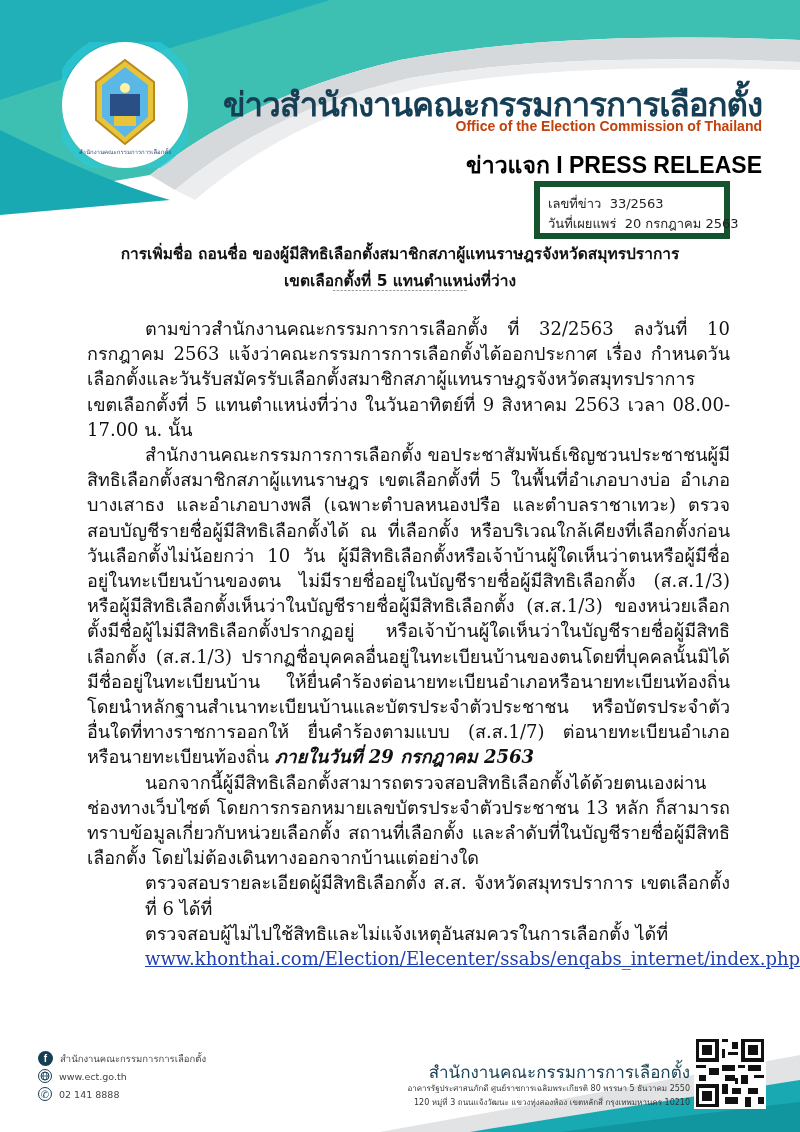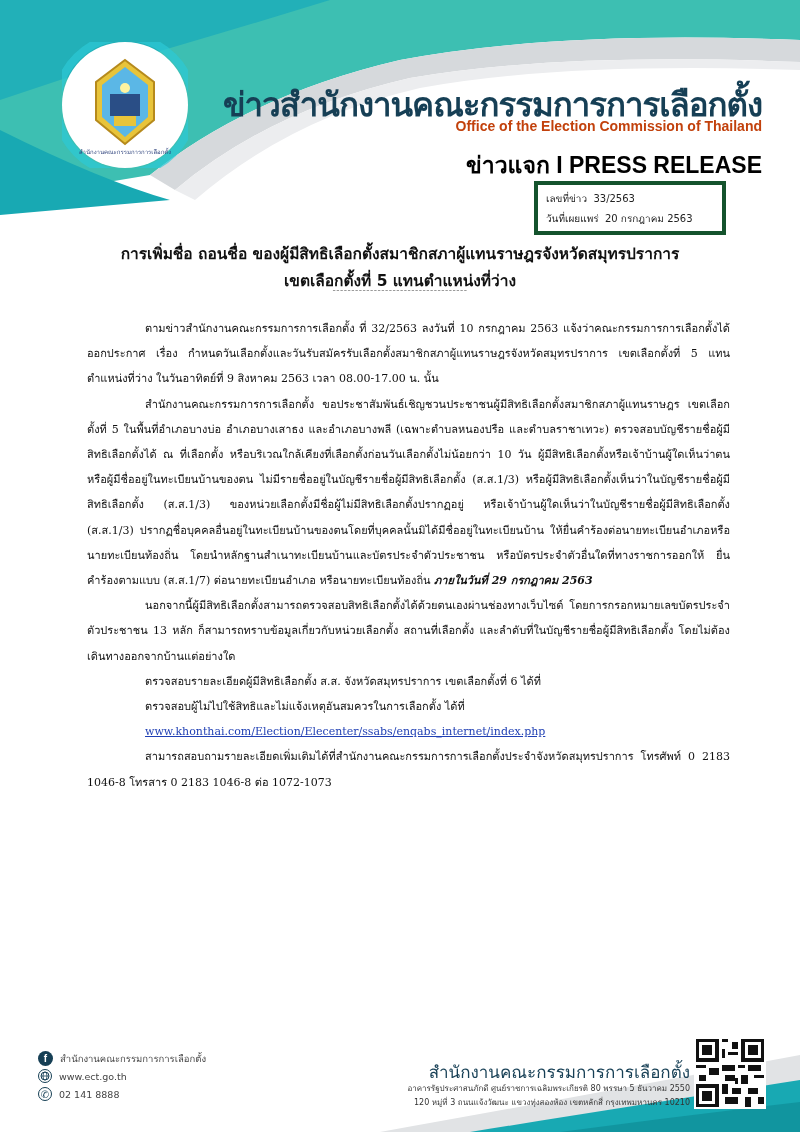--- a/index.html
+++ b/index.html
@@ -4,25 +4,25 @@
 <style>
   html, body { margin:0; padding:0; }
   body { width:800px; height:1132px; position:relative; overflow:hidden; background:#ffffff; font-family:"DejaVu Sans", sans-serif; color:#111; }
   .header-bg { position:absolute; left:0; top:0; width:800px; height:240px; }
   .header-bg svg { display:block; }
   .logo-wrap { position:absolute; left:62px; top:42px; width:126px; height:126px; border-radius:50%; background:#fff; }
   .logo-wrap svg { display:block; }
   .title-th { position:absolute; right:38px; top:78px; font-size:33px; font-weight:bold; color:#163f55; letter-spacing:-1px; white-space:nowrap; }
   .title-en { position:absolute; right:38px; top:118px; font-family:"Liberation Sans", sans-serif; font-size:14px; font-weight:bold; color:#c2410c; white-space:nowrap; }
   .press { position:absolute; right:38px; top:147px; font-family:"Liberation Sans", sans-serif; font-size:23px; font-weight:bold; color:#000000; white-space:nowrap; }
-  .info-box { position:absolute; left:534px; top:181px; width:184px; height:46px; border:4px solid #14532d; background:#fff; font-size:10px; color:#222; }
+  .info-box { position:absolute; left:534px; top:181px; width:184px; height:46px; border:6px solid #14532d; background:#fff; font-size:13px; color:#222; }
   .info-box div { position:absolute; left:8px; white-space:nowrap; }
   .headline { position:absolute; left:0; width:800px; text-align:center; font-size:15.5px; font-weight:bold; color:#111; white-space:nowrap; }
   .dashes { position:absolute; left:0; top:285px; width:800px; text-align:center; font-size:9px; color:#777; letter-spacing:0.5px; }
-  .body { position:absolute; left:87px; top:316px; width:643px; font-family:"DejaVu Serif", serif; font-size:11px; line-height:25.2px; color:#111; }
+  .body { position:absolute; left:87px; top:316px; width:643px; font-family:"DejaVu Serif", serif; font-size:18px; line-height:25.2px; color:#111; }
   .body p { margin:0; text-align:justify; text-indent:58px; }
   .body .link-line { text-indent:0; padding-left:58px; }
   .body .ind { text-indent:0; padding-left:58px; }
   .body a { color:#1f3fb4; text-decoration:underline; }
   .body b { font-weight:bold; font-style:italic; }
   .footer-left { position:absolute; left:38px; top:1049px; font-size:9.5px; color:#444; }
   .fl-row { display:flex; align-items:center; height:18px; }
   .fl-icon { width:15px; height:15px; border-radius:50%; display:flex; align-items:center; justify-content:center; margin-right:7px; font-size:10px; font-weight:bold; }
   .fb { background:#163f55; color:#fff; font-family:"Liberation Sans", sans-serif; }
   .globe, .phone { border:1.5px solid #163f55; color:#163f55; width:12px; height:12px; }
@@ -73,21 +73,20 @@
 <div class="headline" style="top:268px;">เขตเลือกตั้งที่ 5 แทนตำแหน่งที่ว่าง</div>
 <div class="dashes">------------------------------------</div>
 
 <div class="body">
   <p>ตามข่าวสำนักงานคณะกรรมการการเลือกตั้ง ที่ 32/2563 ลงวันที่ 10 กรกฎาคม 2563 แจ้งว่าคณะกรรมการการเลือกตั้งได้ออกประกาศ เรื่อง กำหนดวันเลือกตั้งและวันรับสมัครรับเลือกตั้งสมาชิกสภาผู้แทนราษฎรจังหวัดสมุทรปราการ เขตเลือกตั้งที่ 5 แทนตำแหน่งที่ว่าง ในวันอาทิตย์ที่ 9 สิงหาคม 2563 เวลา 08.00-17.00 น. นั้น</p>
   <p><span>สำนักงานคณะกรรมการการเลือกตั้ง ขอประชาสัมพันธ์เชิญชวนประชาชนผู้มีสิทธิเลือกตั้งสมาชิกสภาผู้แทนราษฎร เขตเลือกตั้งที่ 5 ในพื้นที่อำเภอบางบ่อ อำเภอบางเสาธง และอำเภอบางพลี (เฉพาะตำบลหนองปรือ และตำบลราชาเทวะ) ตรวจสอบบัญชีรายชื่อผู้มีสิทธิเลือกตั้งได้ ณ ที่เลือกตั้ง หรือบริเวณใกล้เคียงที่เลือกตั้งก่อนวันเลือกตั้งไม่น้อยกว่า 10 วัน ผู้มีสิทธิเลือกตั้งหรือเจ้าบ้านผู้ใดเห็นว่าตนหรือผู้มีชื่ออยู่ในทะเบียนบ้านของตน ไม่มีรายชื่ออยู่ในบัญชีรายชื่อผู้มีสิทธิเลือกตั้ง (ส.ส.1/3) หรือผู้มีสิทธิเลือกตั้งเห็นว่าในบัญชีรายชื่อผู้มีสิทธิเลือกตั้ง (ส.ส.1/3) ของหน่วยเลือกตั้งมีชื่อผู้ไม่มีสิทธิเลือกตั้งปรากฏอยู่ หรือเจ้าบ้านผู้ใดเห็นว่าในบัญชีรายชื่อผู้มีสิทธิเลือกตั้ง (ส.ส.1/3) ปรากฏชื่อบุคคลอื่นอยู่ในทะเบียนบ้านของตนโดยที่บุคคลนั้นมิได้มีชื่ออยู่ในทะเบียนบ้าน ให้ยื่นคำร้องต่อนายทะเบียนอำเภอหรือนายทะเบียนท้องถิ่น โดยนำหลักฐานสำเนาทะเบียนบ้านและบัตรประจำตัวประชาชน หรือบัตรประจำตัวอื่นใดที่ทางราชการออกให้ ยื่นคำร้องตามแบบ (ส.ส.1/7) ต่อนายทะเบียนอำเภอ หรือนายทะเบียนท้องถิ่น</span> <b>ภายในวันที่ 29 กรกฎาคม 2563</b></p>
   <p>นอกจากนี้ผู้มีสิทธิเลือกตั้งสามารถตรวจสอบสิทธิเลือกตั้งได้ด้วยตนเองผ่านช่องทางเว็บไซต์ โดยการกรอกหมายเลขบัตรประจำตัวประชาชน 13 หลัก ก็สามารถทราบข้อมูลเกี่ยวกับหน่วยเลือกตั้ง สถานที่เลือกตั้ง และลำดับที่ในบัญชีรายชื่อผู้มีสิทธิเลือกตั้ง โดยไม่ต้องเดินทางออกจากบ้านแต่อย่างใด</p>
   <p class="ind">ตรวจสอบรายละเอียดผู้มีสิทธิเลือกตั้ง ส.ส. จังหวัดสมุทรปราการ เขตเลือกตั้งที่ 6 ได้ที่</p>
   <p class="ind">ตรวจสอบผู้ไม่ไปใช้สิทธิและไม่แจ้งเหตุอันสมควรในการเลือกตั้ง ได้ที่</p>
   <p class="link-line"><a>www.khonthai.com/Election/Elecenter/ssabs/enqabs_internet/index.php</a></p>
-  <p>สามารถสอบถามรายละเอียดเพิ่มเติมได้ที่สำนักงานคณะกรรมการการเลือกตั้งประจำจังหวัดสมุทรปราการ โทรศัพท์ 0 2183 1046-8 โทรสาร 0 2183 1046-8 ต่อ 1072-1073</p>
 </div>
 
 <div class="footer-bg">
   <svg width="800" height="92" viewBox="0 0 800 92">
     <path d="M380 92 Q560 60 800 15 V92 Z" fill="#e1e3e5"></path>
     <path d="M470 92 Q620 68 800 40 V92 Z" fill="#18a9b3"></path>
     <path d="M560 92 Q680 76 800 62 V92 Z" fill="#11959f"></path>
   </svg>
 </div>
 

